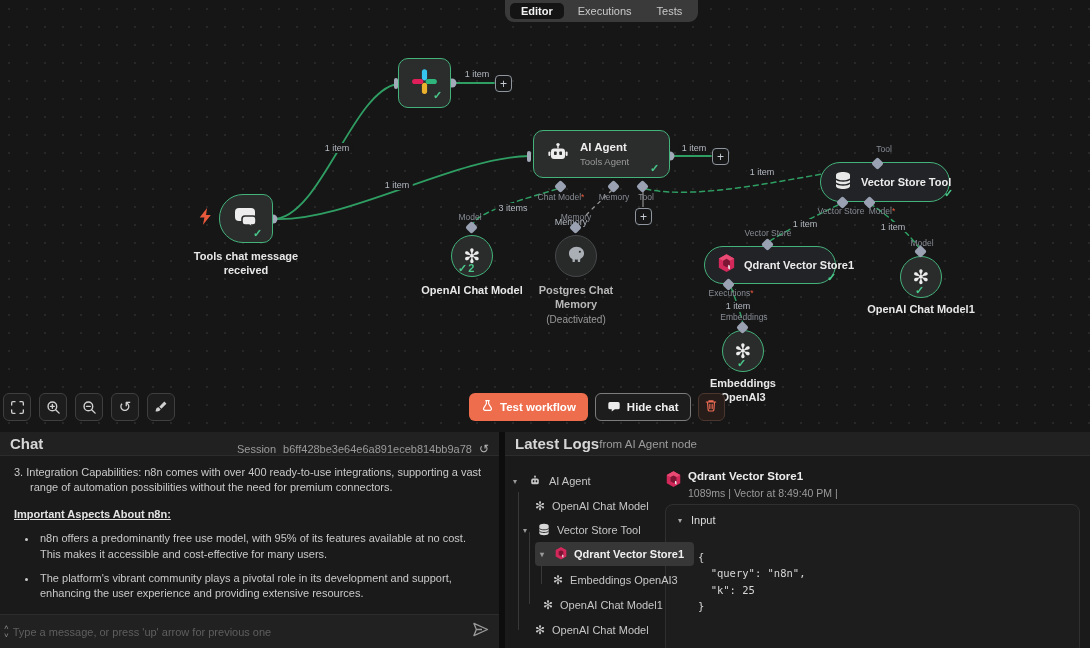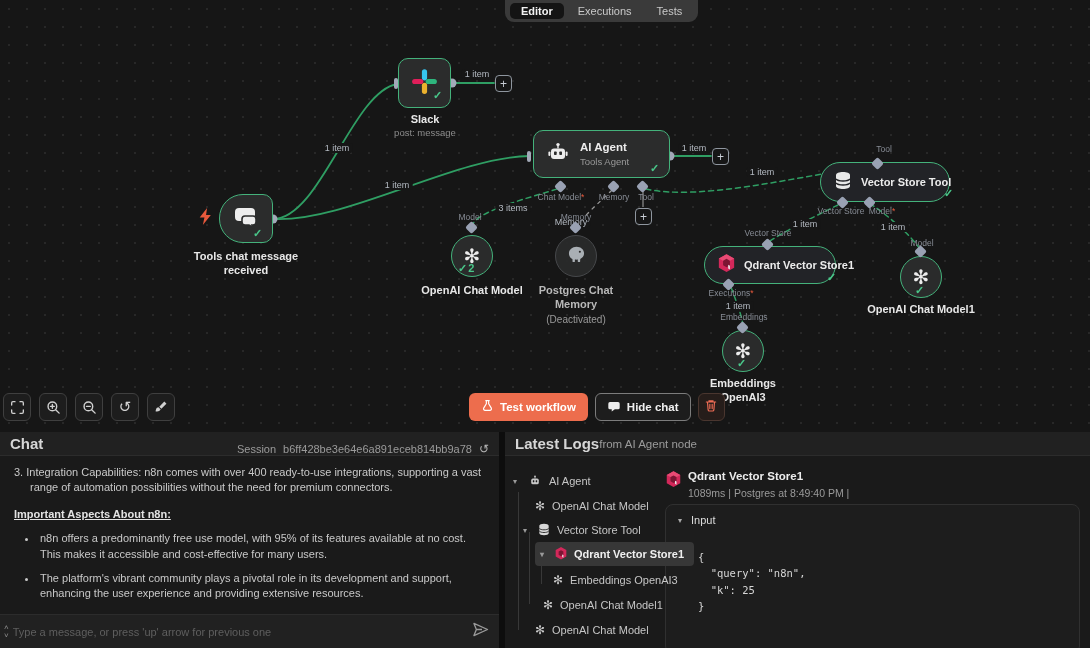--- a/index.html
+++ b/index.html
@@ -160,24 +160,20 @@
       <span>
         <svg width="27" height="27" viewBox="0 0 24 24">
           <rect x="9.7" y="1" width="4.6" height="10" rx="2.3" fill="#36C5F0"></rect>
           <rect x="13" y="9.7" width="10" height="4.6" rx="2.3" fill="#2EB67D"></rect>
           <rect x="9.7" y="13" width="4.6" height="10" rx="2.3" fill="#ECB22E"></rect>
           <rect x="1" y="9.7" width="10" height="4.6" rx="2.3" fill="#E01E5A"></rect>
         </svg>
       </span>
     </div>
     <span class="chk" style="left:433px;top:89px">✓</span>
-    <div class="nlabel" style="left:365px;top:112px;width:120px">
-      <div>Slack</div>
-      <div class="nsub">post: message</div>
-    </div>
     <span class="plusbtn" style="left:495px;top:75px">+</span>
 
     <span class="ibar" style="left:527px;top:151px"></span>
     <div class="node node-wide" style="left:533px;top:130px">
       <span>
         <svg width="24" height="24" viewBox="0 0 24 24">
           <circle cx="12" cy="4.6" r="1.7" fill="#ededed"></circle>
             <rect x="11.3" y="5.8" width="1.4" height="2.6" fill="#ededed"></rect>
           <rect x="5" y="8.5" width="14" height="10.5" rx="3" fill="#ededed"></rect>
           <rect x="2.4" y="11.5" width="2" height="4.5" rx="1" fill="#ededed"></rect>
@@ -431,21 +427,21 @@
 
       <span class="ldetail-icon">
         <svg width="15" height="17" viewBox="0 0 20 22">
             <polygon points="10,0 19,5 19,16 10,21 1,16 1,5" fill="#d3285a"></polygon>
             <polygon points="10,0 19,5 10,10 1,5" fill="#e94a74"></polygon>
             <polygon points="10,5.5 14,7.8 14,13.2 10,15.5 6,13.2 6,7.8" fill="#7c1533"></polygon>
             <polygon points="12,12.5 14,13.6 14,18 12,16.8" fill="#e9e9ec"></polygon>
           </svg>
       </span>
       <div class="ldetail-title">Qdrant Vector Store1</div>
-      <div class="ldetail-meta">1089ms | Postgres at 8:49:40 PM |</div>
+      <div class="ldetail-meta">1089ms | Vector at 8:49:40 PM |</div>
       <div class="lbox">
         <div class="lbox-head">
           <span class="chev">▾</span>
           <span>Input</span>
         </div>
         <pre class="json">{
   "query": "n8n",
   "k": 25
 }</pre>
       </div>

